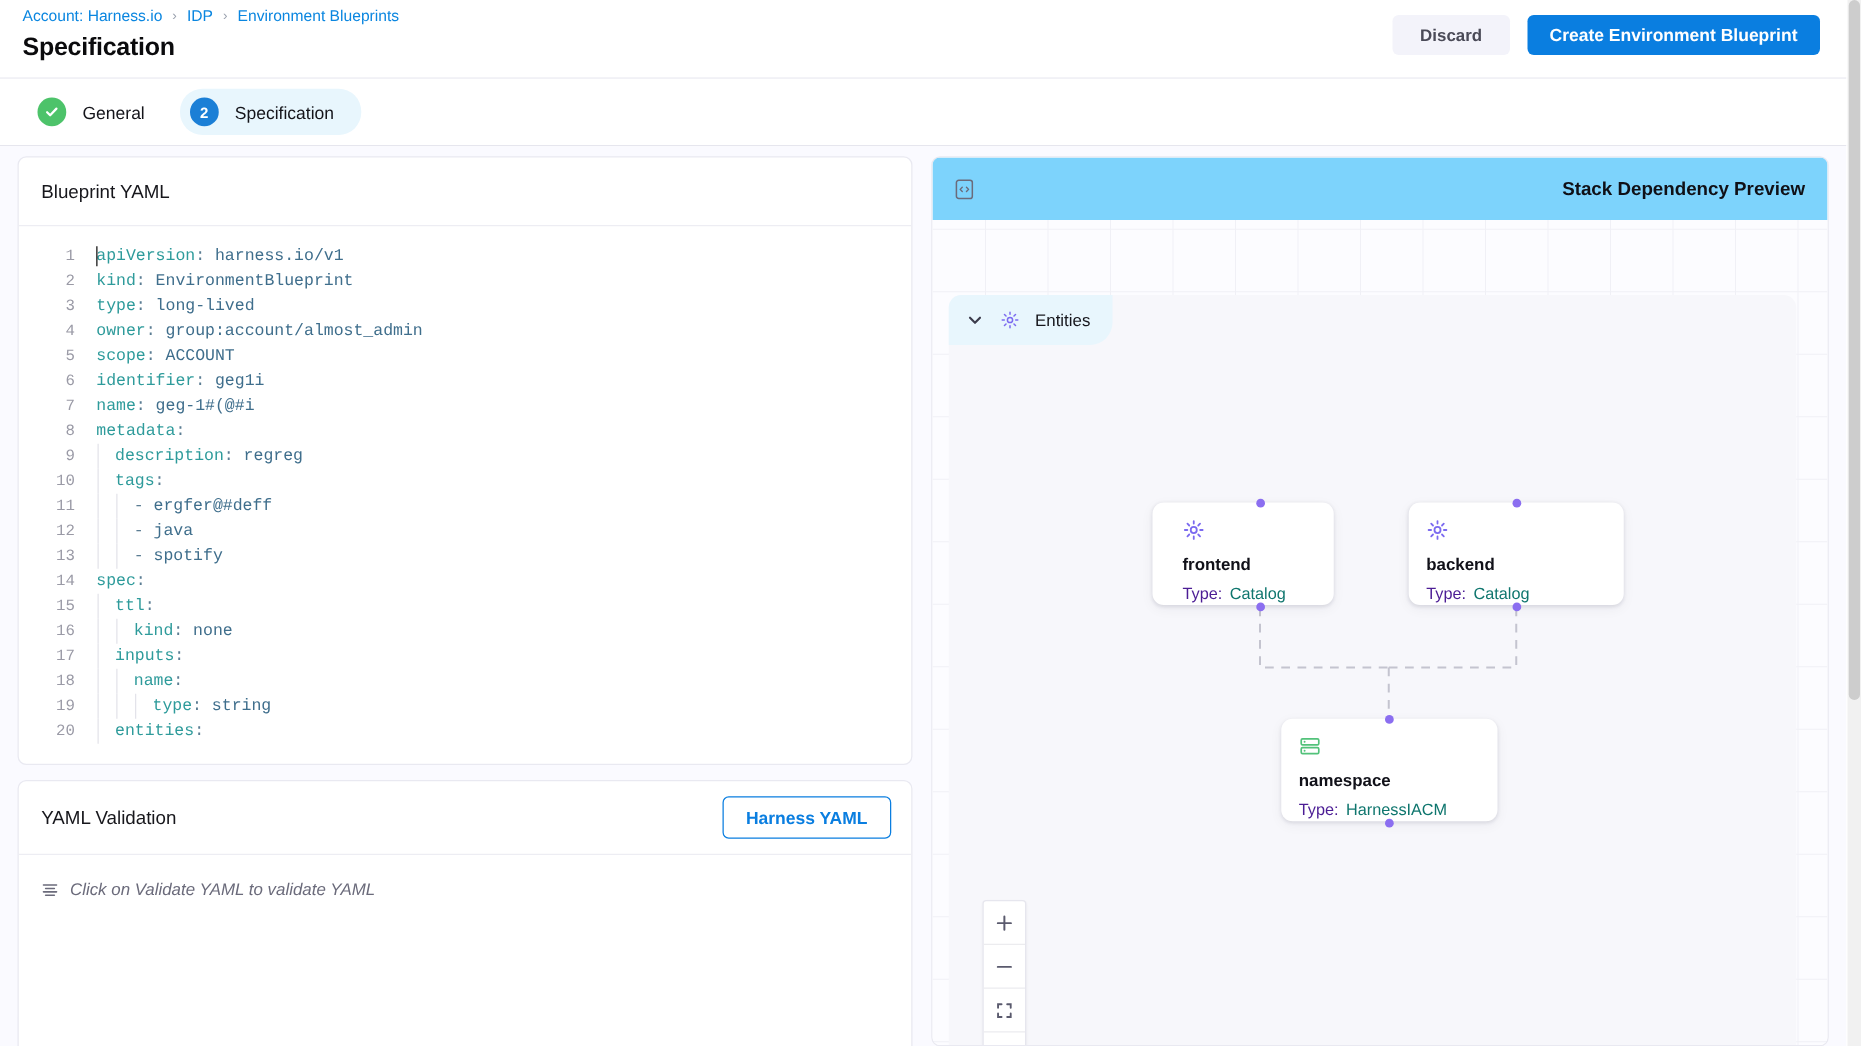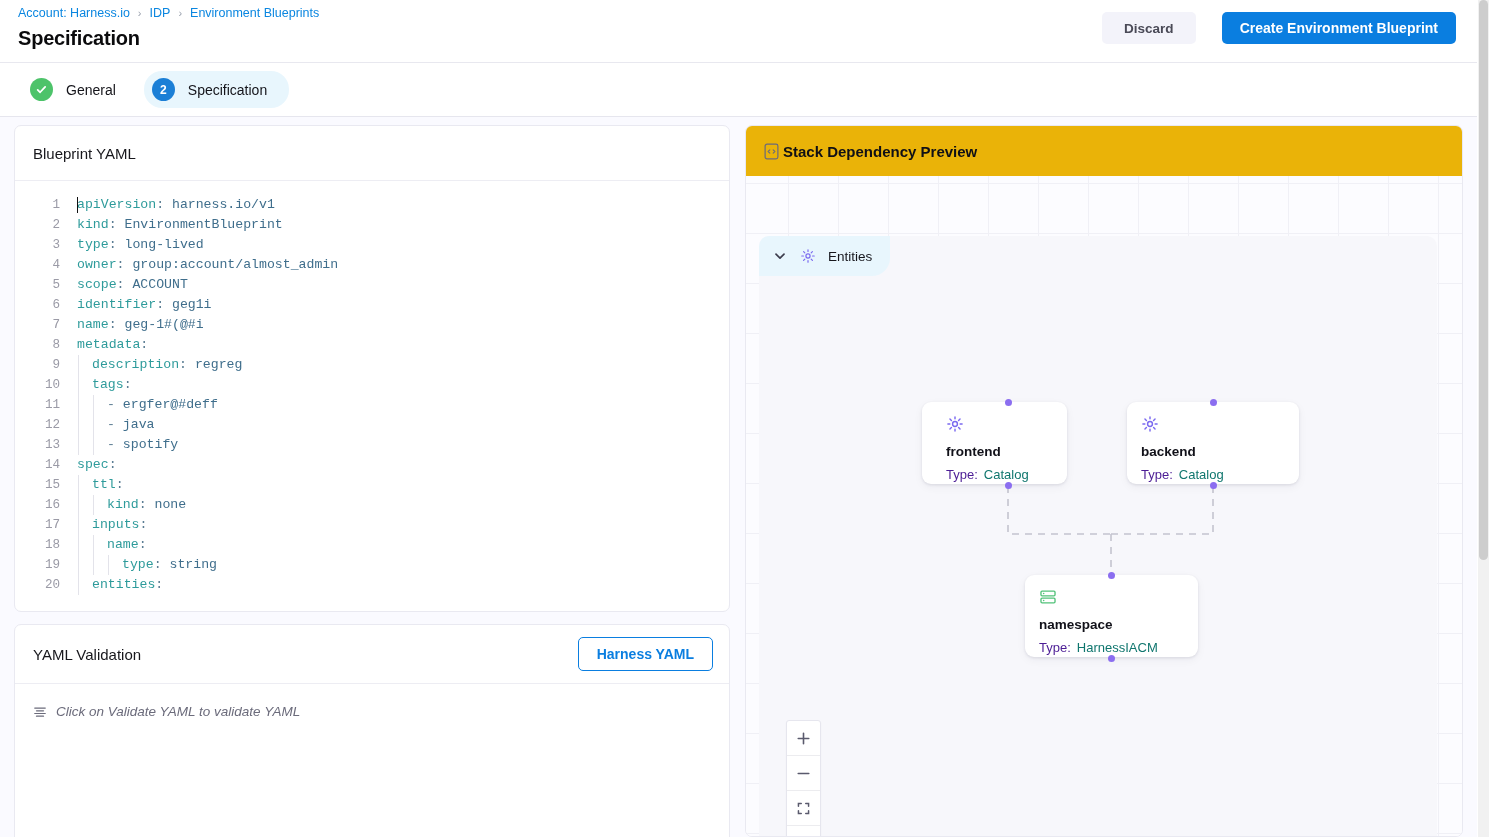--- a/index.html
+++ b/index.html
@@ -22,21 +22,21 @@
     font-size: 12.5px; color: #0092e4;
   }
   .breadcrumb .crumb { color: #0a86e0; cursor: pointer; white-space: nowrap; }
   .breadcrumb .sep { color: #9aa1ae; font-size: 11px; }
   .page-title {
     position: absolute; left: 18px; top: 27px;
     font-size: 20px; font-weight: 700; color: #0b0b0d; letter-spacing: -0.2px;
   }
   .topbar-actions {
     position: absolute; right: 22px; top: 12px;
-    display: flex; align-items: flex-start; gap: 26px;
+    display: flex; align-items: flex-start; gap: 14px;
   }
   .btn-discard {
     height: 32px; padding: 0 22px; border: none; border-radius: 5px;
     background: #f3f3fa; color: #4a4a57;
     font-size: 13.5px; font-weight: 600; cursor: pointer;
     font-family: "Liberation Sans", sans-serif;
   }
   .btn-create {
     height: 32px; padding: 0 18px; border: none; border-radius: 5px;
     background: #0a7ee0; color: #ffffff;
@@ -91,21 +91,21 @@
     height: 34px; padding: 0 18px; border: 1px solid #0a7ee0; border-radius: 5px;
     background: #ffffff; color: #0a7ee0; font-size: 14px; font-weight: 700; cursor: pointer;
     font-family: "Liberation Sans", sans-serif;
   }
   .val-body { border-top: 1px solid #ededf3; height: 198px; padding: 20px 18px; }
   .val-msg { display: flex; align-items: center; gap: 9px; font-size: 13.5px; font-style: italic; color: #6b6b7b; }
 
   
   .right-panel { position: absolute; left: 745px; top: 8px; width: 718px; height: 712px;
     background: #ffffff; border: 1px solid #e9e9f1; border-radius: 7px; overflow: hidden; }
-  .rp-head { height: 50px; display: flex; align-items: center; gap: 4px; padding: 0 18px; background:#eab308; }
+  .rp-head { height: 50px; display: flex; align-items: center; gap: 4px; padding: 0 18px; background:#7dd3fc;justify-content:space-between; }
   .rp-title { font-size: 15px; font-weight: 700; color: #101016; }
 
   .canvas {
     position: absolute; left: 0; top: 50px; right: 0; bottom: 0;
     background-color: #fcfcff;
     background-image:
       linear-gradient(to right, #f0f0f6 1px, transparent 1px),
       linear-gradient(to bottom, #f0f0f6 1px, transparent 1px);
     background-size: 50px 50px;
     background-position: -8px 7px;

